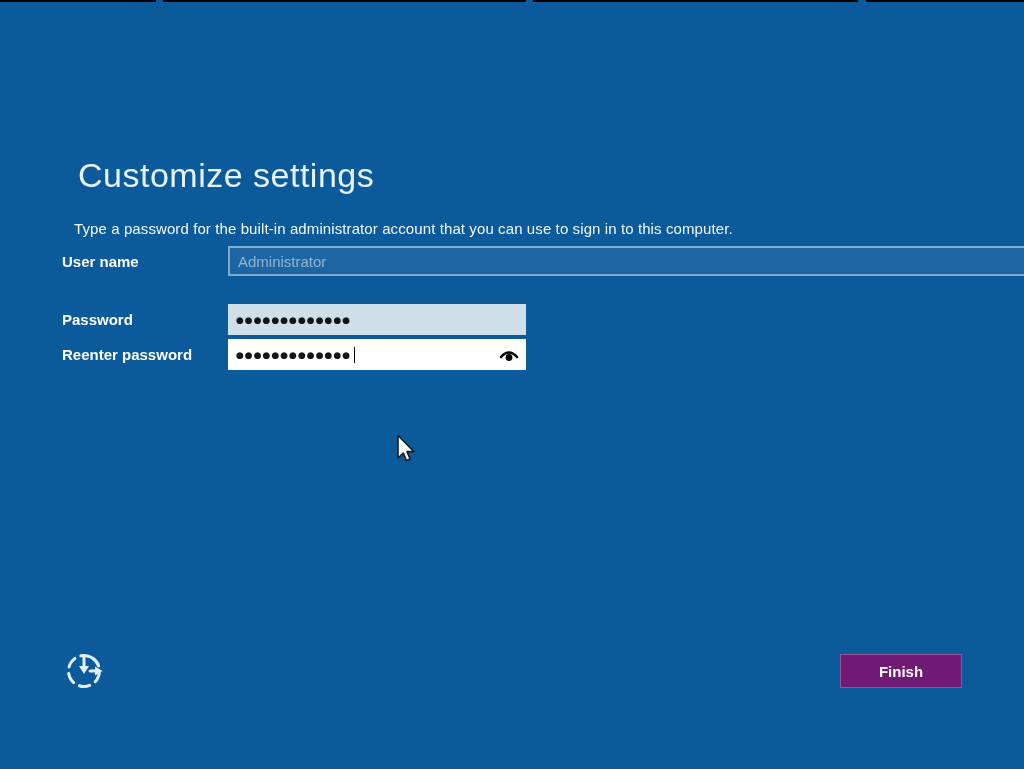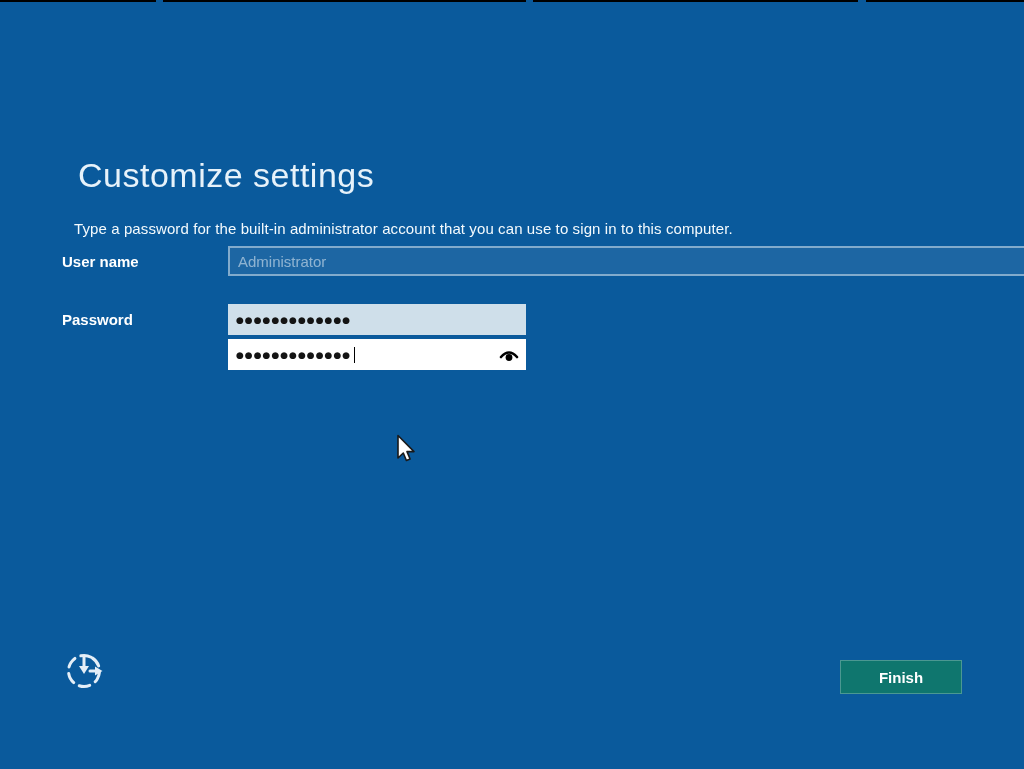--- a/index.html
+++ b/index.html
@@ -70,23 +70,23 @@
 
   .cursor{position:absolute;left:396px;top:434px;pointer-events:none;}
 
   .ease-btn{
     position:absolute;left:62px;top:646px;width:48px;height:48px;
     background:transparent;border:none;padding:0;cursor:pointer;
   }
 
   .finish-btn{
     position:absolute;left:840px;top:654px;width:122px;height:34px;
-    background:#0f766e;border:1px solid rgba(255,255,255,0.25);
+    background:#701a75;border:1px solid rgba(255,255,255,0.25);
     color:#ffffff;font-size:15px;font-weight:700;
-    font-family:"Liberation Sans", sans-serif;cursor:pointer;margin-top:6px;
+    font-family:"Liberation Sans", sans-serif;cursor:pointer;
   }
 </style>
 </head>
 <body>
 
 <div>
 
   <div class="artifact-seg" style="left:0;width:156px"></div>
   <div class="artifact-seg" style="left:163px;width:363px"></div>
   <div class="artifact-seg" style="left:533px;width:325px"></div>
@@ -101,20 +101,21 @@
   </div>
 
   <div class="form-row row-password">
     <div class="field-label">Password</div>
     <div class="field-box masked-field focused">
       <span class="mask-dots">●●●●●●●●●●●●●</span>
     </div>
   </div>
 
   <div class="form-row row-reenter">
+    <div class="field-label">Reenter password</div>
     <div class="field-box masked-field white">
       <span class="mask-dots">●●●●●●●●●●●●●</span>
       <span class="text-caret"></span>
       <button class="reveal-btn">
         <span style="display:flex">
           <svg width="22" height="16" viewBox="0 0 22 16">
             <path d="M3,10 Q11,1 19,10" fill="none" stroke="#000" stroke-width="2.6" stroke-linecap="round"></path>
             <circle cx="11" cy="10.5" r="3.4" fill="#000"></circle>
           </svg>
         </span>

